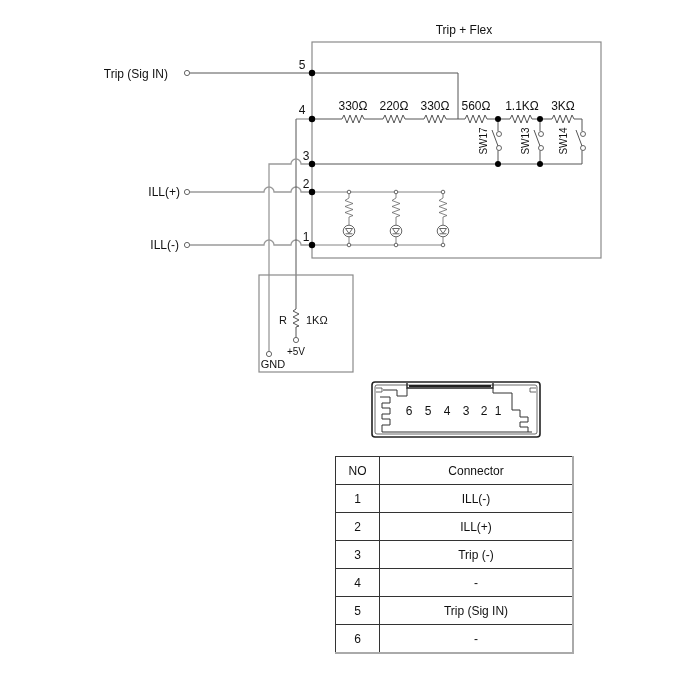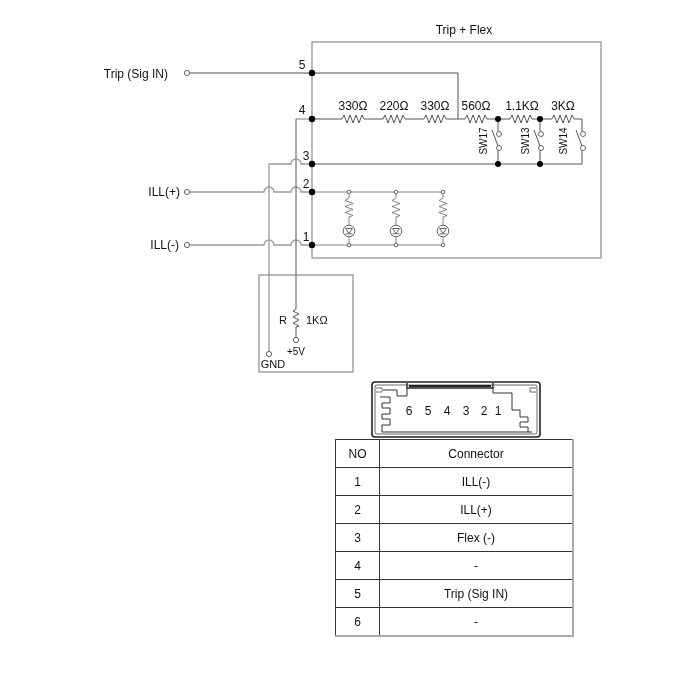--- a/index.html
+++ b/index.html
@@ -8,21 +8,21 @@
   #schematic text { font-family:"Liberation Sans", sans-serif; fill:#111; }
   .t12 { font-size:12px; }
   .t11 { font-size:11px; }
   .t10 { font-size:10px; }
   .w-dark { stroke:#555; stroke-width:1; fill:none; }
   .w-gray { stroke:#9a9a9a; stroke-width:1.3; fill:none; }
   .w-thin { stroke:#666; stroke-width:0.8; fill:none; }
   .dot { fill:#000; }
   .open { fill:#fff; stroke:#555; stroke-width:0.9; }
   .box { stroke:#8a8a8a; stroke-width:1.2; fill:none; }
-  table.pins { position:absolute; left:335px; top:439px; width:239px; border-collapse:collapse; font-size:12px; color:#111; }
+  table.pins { position:absolute; left:335px; top:456px; width:239px; border-collapse:collapse; font-size:12px; color:#111; }
   table.pins td, table.pins th { border:1px solid #333; height:27px; padding:0; text-align:center; font-weight:normal; }
   table.pins { border-right:2px solid #aaa; border-bottom:2px solid #aaa; }
   table.pins th.no, table.pins td.no { width:43px; }
 </style>
 </head>
 <body>
 
 <svg id="schematic" viewBox="0 0 700 676">
 
   <text class="t12" x="464" y="34" text-anchor="middle">Trip + Flex</text>
@@ -183,21 +183,21 @@
     <tr>
         <td class="no">1</td>
         <td>ILL(-)</td>
       </tr>
     <tr>
         <td class="no">2</td>
         <td>ILL(+)</td>
       </tr>
     <tr>
         <td class="no">3</td>
-        <td>Flex (-)</td>
+        <td>Trip (-)</td>
       </tr>
     <tr>
         <td class="no">4</td>
         <td>-</td>
       </tr>
     <tr>
         <td class="no">5</td>
         <td>Trip (Sig IN)</td>
       </tr>
     <tr>

